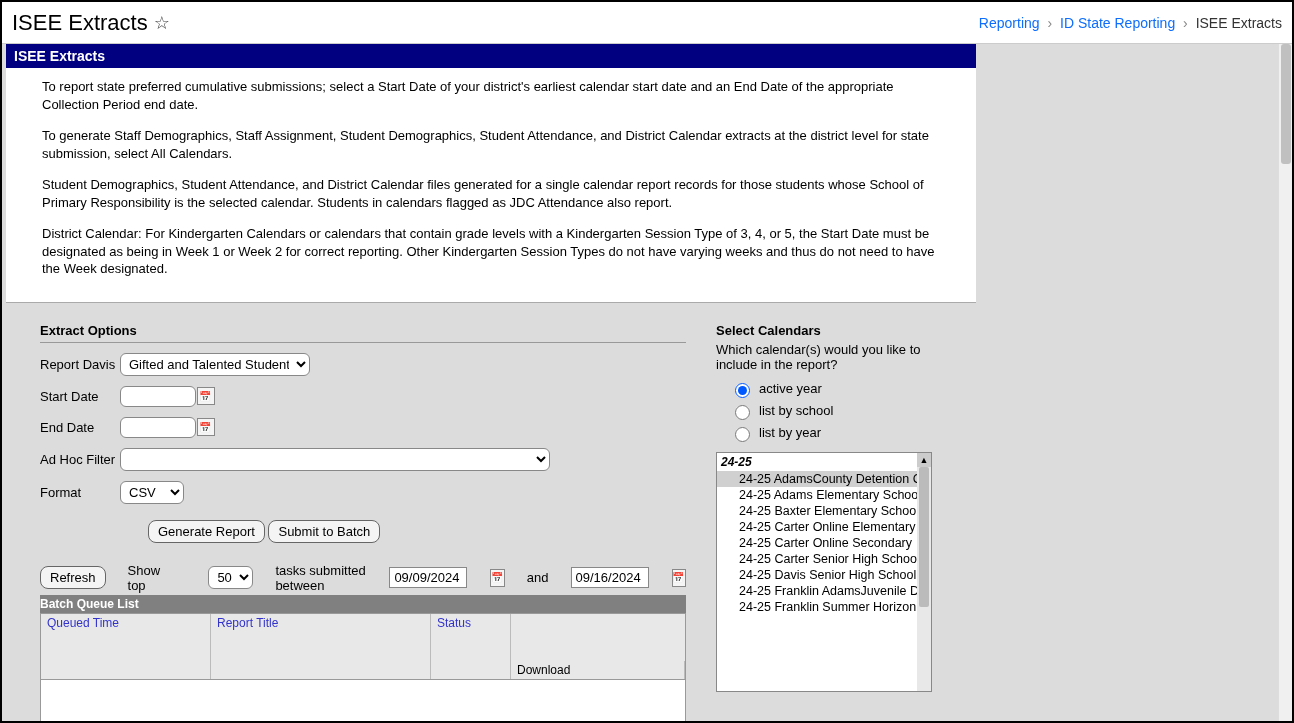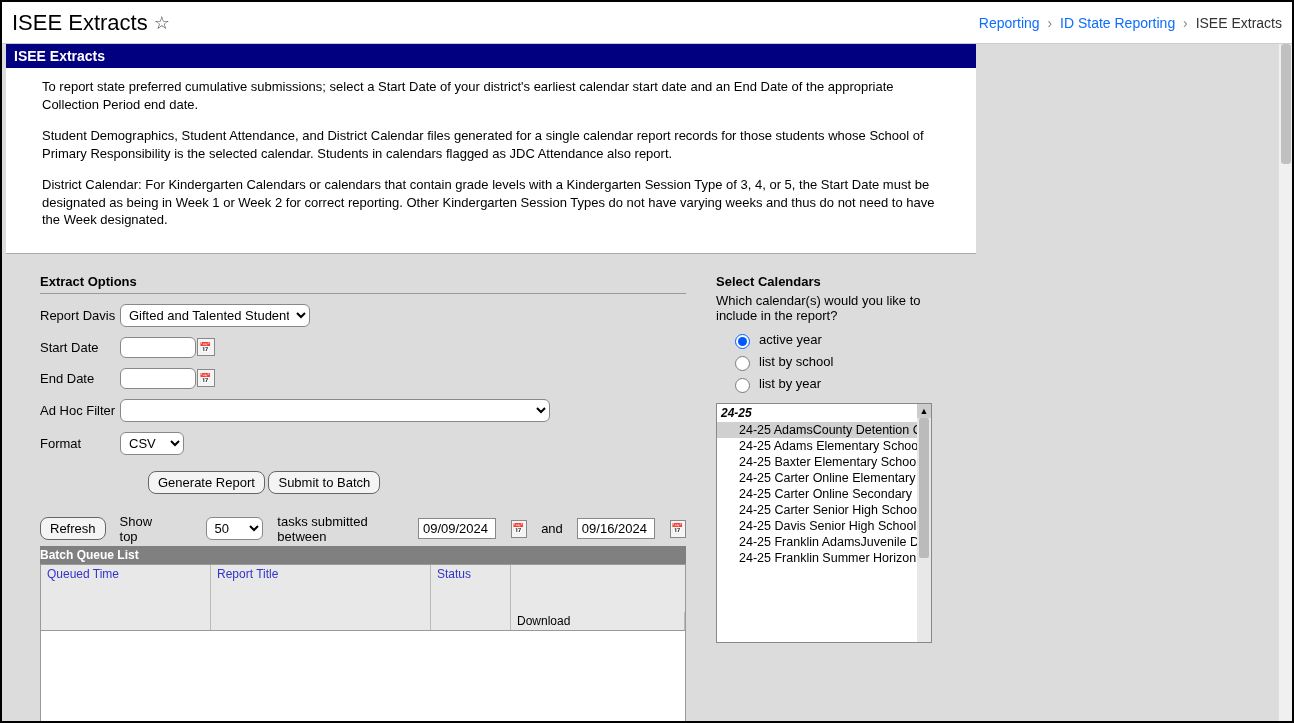--- a/index.html
+++ b/index.html
@@ -117,21 +117,21 @@
   .fmt { width: 64px; }
   .btn {
     font-size: 13px;
     padding: 3px 9px;
     border: 1px solid #666;
     border-radius: 8px;
     background: #f4f4f4;
     cursor: pointer;
   }
   .btn-row { margin: 16px 0 20px 108px; }
-  .queue-ctrl { display: flex; align-items: center; gap: 14px; font-size: 13px; margin-bottom: 2px; flex-wrap: nowrap;}
+  .queue-ctrl { display: flex; align-items: center; gap: 22px; font-size: 13px; margin-bottom: 2px; flex-wrap: nowrap;}
   .queue-ctrl select { width: 64px; margin-left: 24px; }
   .queue-ctrl input[type="text"] { width: 78px; border-radius: 0;}
   .batch-head {
     background: #808080;
     color: #fff;
     font-weight: bold;
     font-size: 12px;
     padding: 2px 0;
   }
   .batch-cols {
@@ -208,20 +208,21 @@
     <span class="sep">›</span>
     <span>ISEE Extracts</span>
   </div>
 </div>
 
 <div class="content-wrap">
   <div class="main-panel">
     <div class="panel-header">ISEE Extracts</div>
     <div class="intro">
       <p>To report state preferred cumulative submissions; select a Start Date of your district's earliest calendar start date and an End Date of the appropriate Collection Period end date.</p>
+      <p>To generate Staff Demographics, Staff Assignment, Student Demographics, Student Attendance, and District Calendar extracts at the district level for state submission, select All Calendars.</p>
       <p>Student Demographics, Student Attendance, and District Calendar files generated for a single calendar report records for those students whose School of Primary Responsibility is the selected calendar. Students in calendars flagged as JDC Attendance also report.</p>
       <p>District Calendar: For Kindergarten Calendars or calendars that contain grade levels with a Kindergarten Session Type of 3, 4, or 5, the Start Date must be designated as being in Week 1 or Week 2 for correct reporting. Other Kindergarten Session Types do not have varying weeks and thus do not need to have the Week designated.</p>
     </div>
   </div>
 
   <div class="options-area">
     <div class="col-left">
       <div class="section-title">Extract Options</div>
 
       <div class="form-row">

